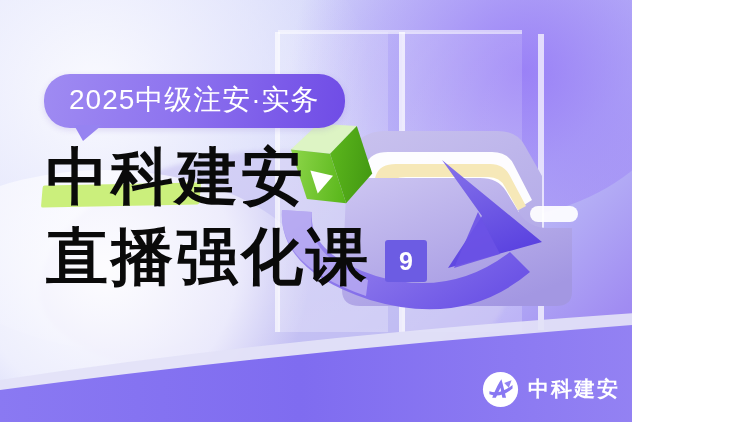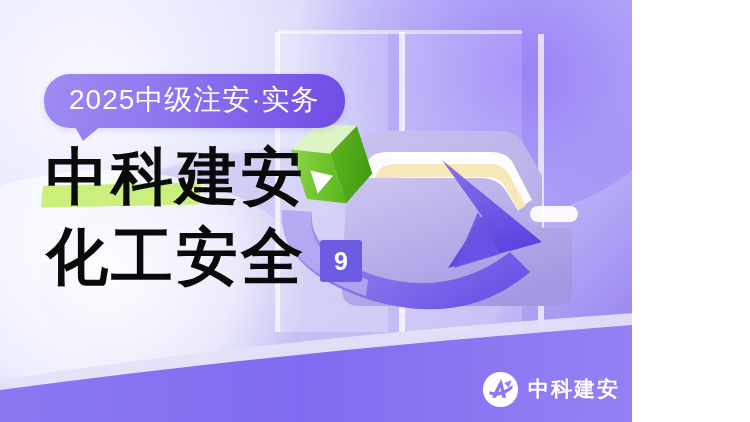--- a/index.html
+++ b/index.html
@@ -297,21 +297,21 @@
       <span class="pill-tail"></span>
     </div>
   </div>
 
   <div class="headline">
     <div class="line line-1">
       <span class="green-underline"></span>
       <span class="hl-text">中科建安</span>
     </div>
     <div class="line line-2">
-      <span class="hl-text">化工安全</span>
+      <span class="hl-text">直播强化课</span>
       <span class="num-badge">9</span>
     </div>
   </div>
 
   <div class="logo">
     <svg class="logo-mark" viewBox="0 0 40 40">
       <circle cx="20" cy="20" r="19" fill="#ffffff"></circle>
       <path d="M11 29 Q17 14 21 9 Q23 16 26 29 L22 29 Q20.5 21 20 18 Q17 24 15 29 Z" fill="#8878f2"></path>
       <path d="M8 22 Q20 26 33 15 L33 19 Q20 30 8 25 Z" fill="#8878f2"></path>
       <path d="M24 13 L32 10 L29 18 Z" fill="#8878f2" opacity="0.9"></path>

